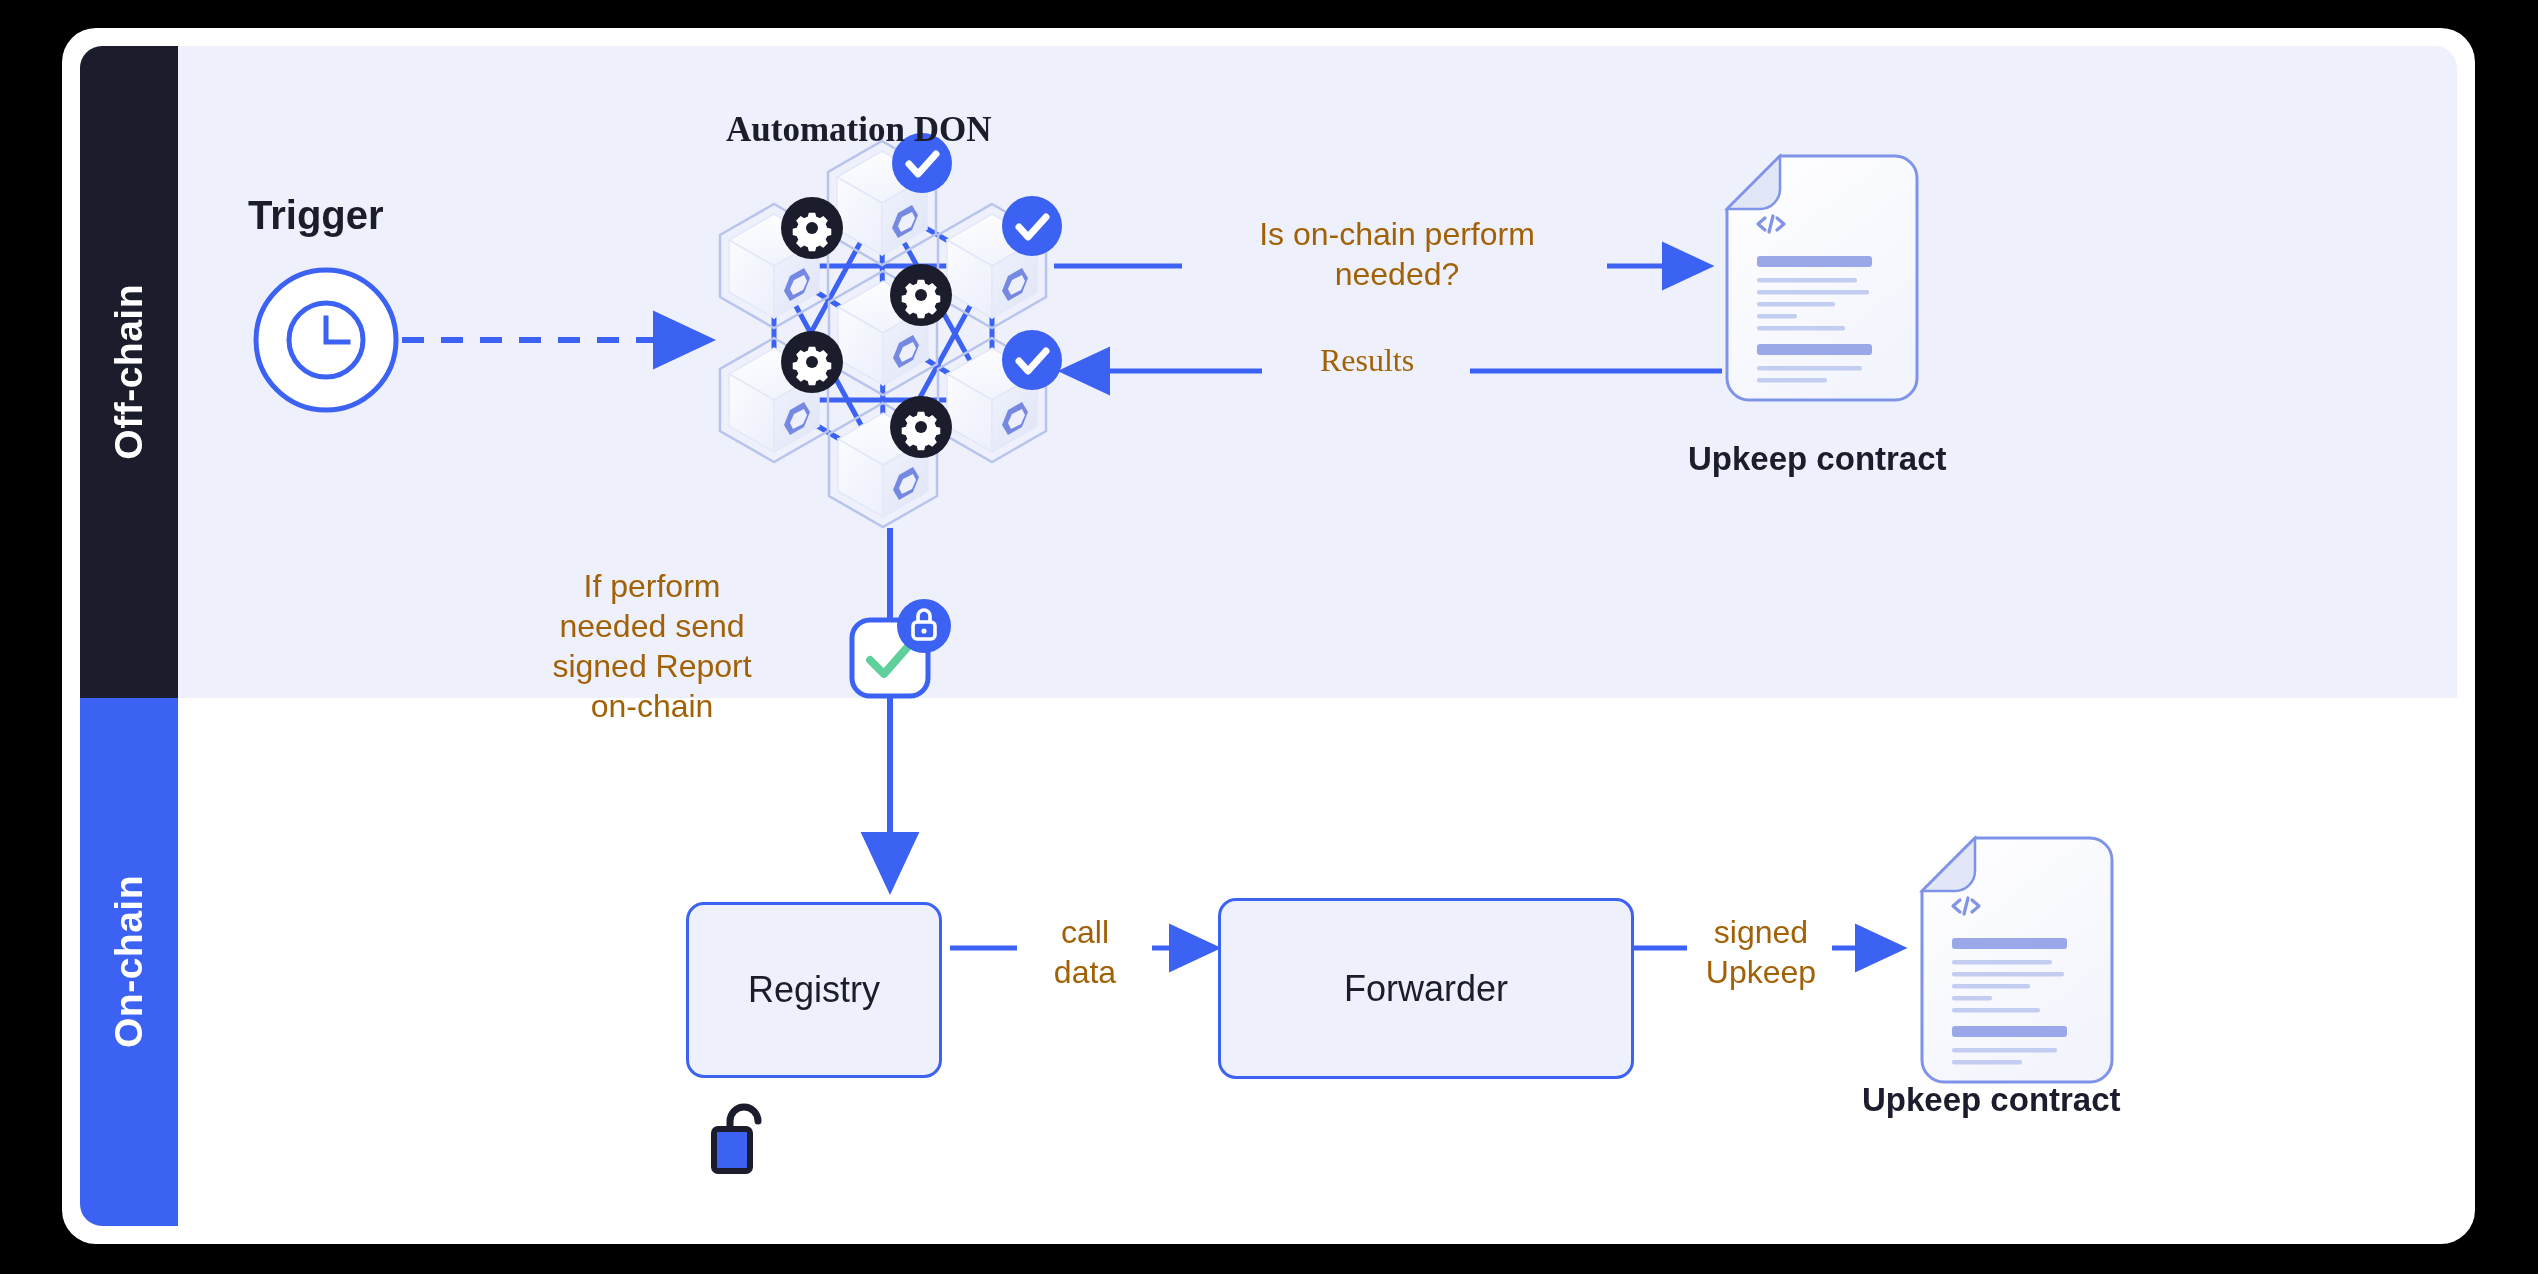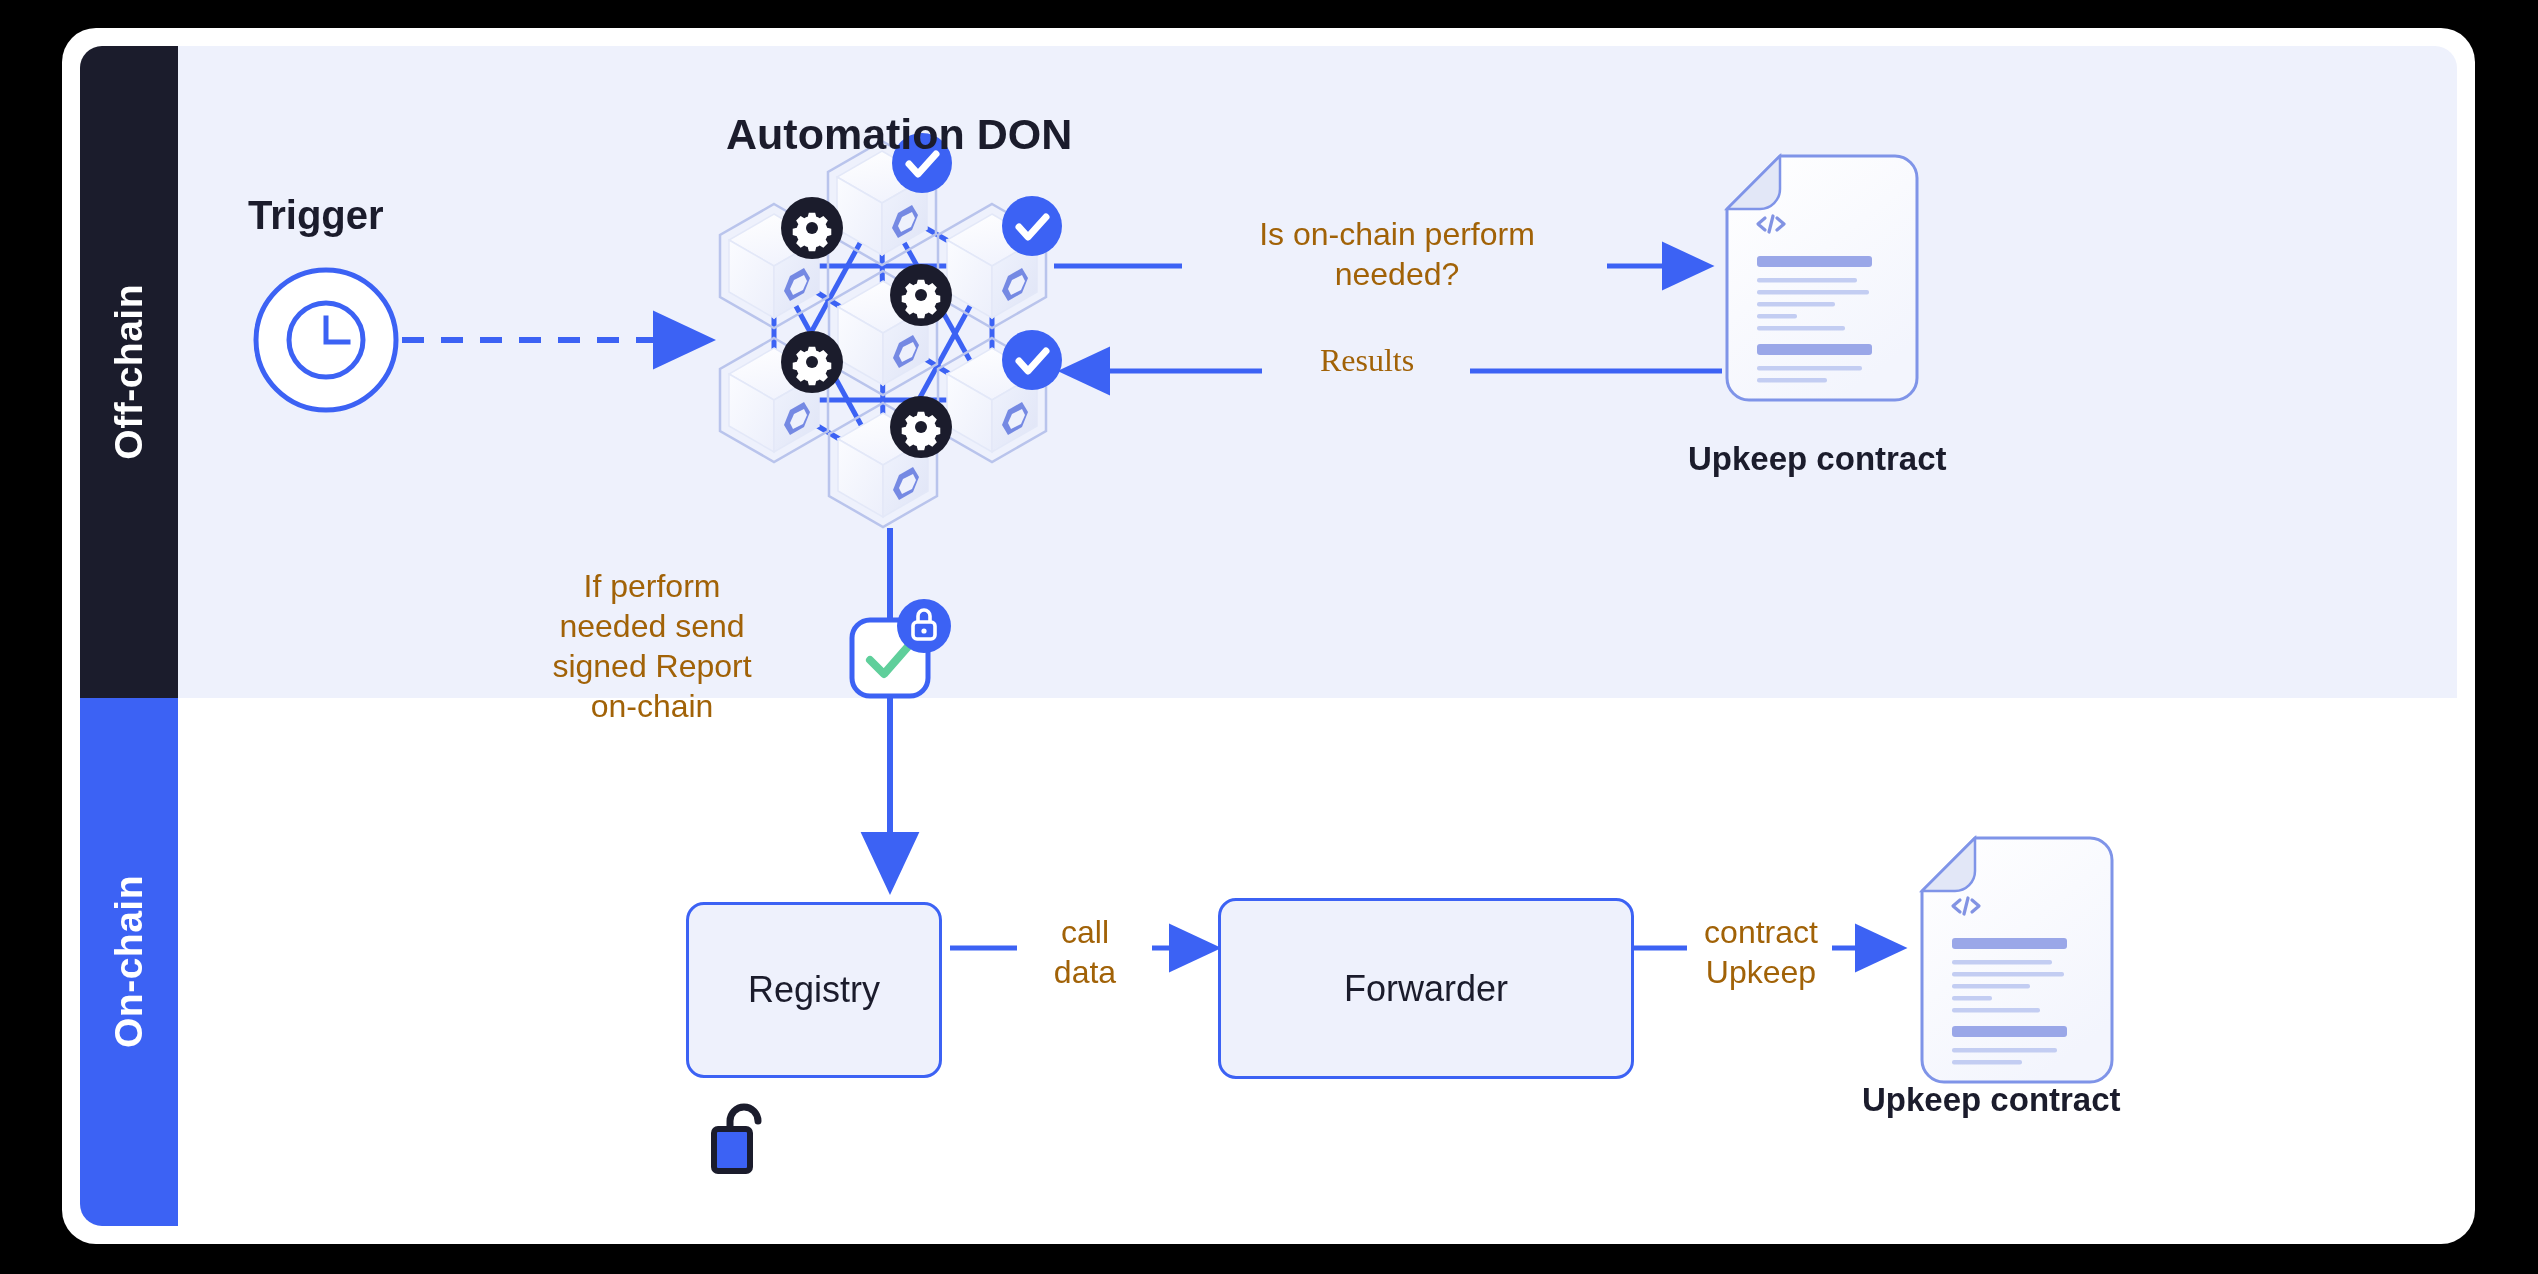--- a/index.html
+++ b/index.html
@@ -346,21 +346,21 @@
           <rect x="30" y="146" width="78" height="4.5" rx="2" fill="#c3cdf2"></rect>
           <rect x="30" y="158" width="40" height="4.5" rx="2" fill="#c3cdf2"></rect>
           <rect x="30" y="170" width="88" height="4.5" rx="2" fill="#c3cdf2"></rect>
           <rect x="30" y="188" width="115" height="11" rx="3" fill="#9aa7e8"></rect>
           <rect x="30" y="210" width="105" height="4.5" rx="2" fill="#c3cdf2"></rect>
           <rect x="30" y="222" width="70" height="4.5" rx="2" fill="#c3cdf2"></rect>
         </g>
       </g>
     </svg>
 
-    <div class="abs label-bold" style="left:664px; top:82px; font-size:43px;">Automation DON</div>
+    <div class="abs label-bold" style="left:664px; top:82px; font-size:35px;font-family:Liberation Serif, serif;">Automation DON</div>
 
     <div class="abs label-bold" style="left:186px; top:165px;">Trigger</div>
 
     <div class="abs" style="left:1125px; top:186px; width:420px; text-align:center;">
       <div class="label-muted">Is on-chain perform</div>
       <div class="label-muted">needed?</div>
     </div>
 
     <div class="abs label-muted" style="left:1205px; top:312px; width:200px;font-family:Liberation Serif, serif;">Results</div>
 
@@ -380,21 +380,21 @@
     <div class="abs" style="left:955px; top:884px; width:136px; text-align:center;">
       <div class="label-muted">call</div>
       <div class="label-muted">data</div>
     </div>
 
     <div class="box" style="left:1156px; top:870px; width:410px; height:175px;">
       <span>Forwarder</span>
     </div>
 
     <div class="abs" style="left:1625px; top:884px; width:148px; text-align:center;">
-      <div class="label-muted">contract</div>
+      <div class="label-muted">signed</div>
       <div class="label-muted">Upkeep</div>
     </div>
 
 
     <div class="abs label-bold" style="left:1800px; top:1053px; font-size:33px;">Upkeep contract</div>
 
   </div>
 </div>
 
 </body></html>

